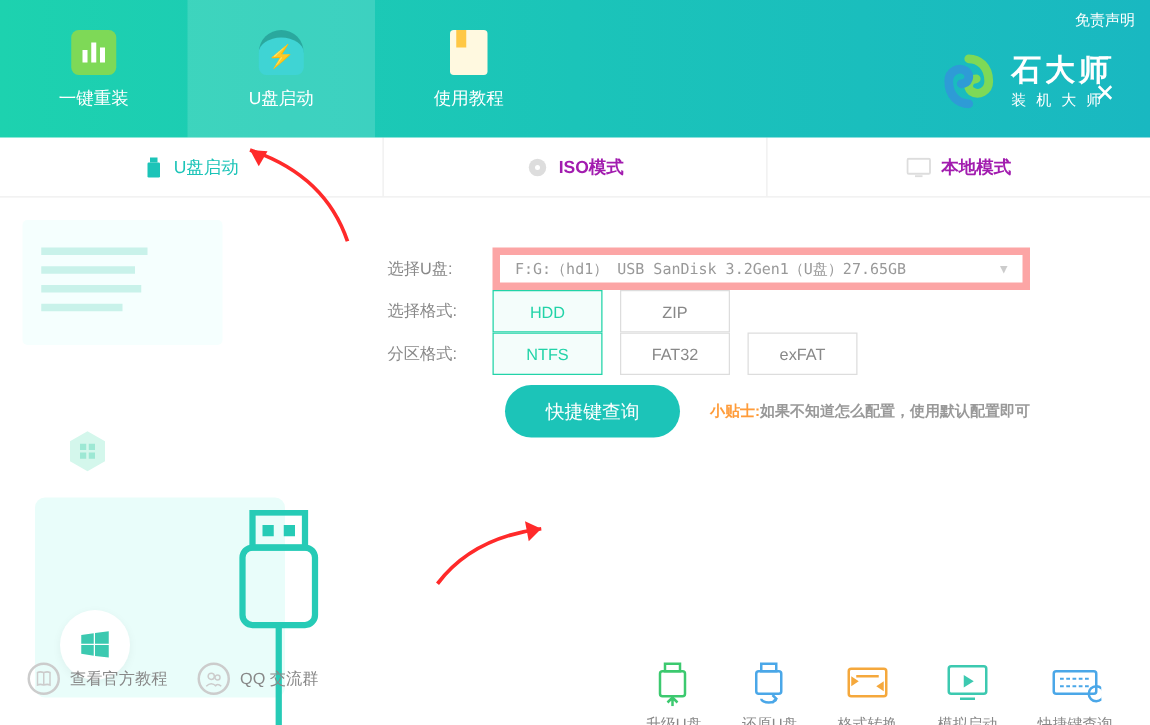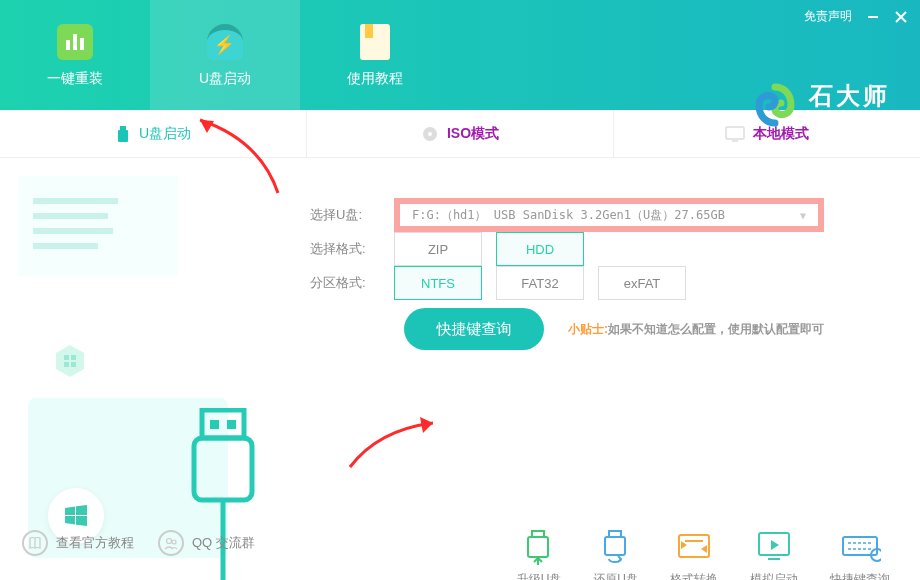--- a/index.html
+++ b/index.html
@@ -9,24 +9,24 @@
 .nav-item { width: 150px; display: flex; flex-direction: column; align-items: center; justify-content: center; gap: 8px; cursor: pointer; color: #fff; font-size: 14px; }
 .nav-item.active { background: rgba(255,255,255,0.15); }
 .nav-icon { width: 40px; height: 40px; display: flex; align-items: center; justify-content: center; }
 .icon-green { width: 36px; height: 36px; background: #7ed957; border-radius: 6px; display: flex; align-items: center; justify-content: center; }
 .icon-bars { display: flex; gap: 3px; align-items: flex-end; }
 .icon-bars span { width: 4px; background: #fff; }
 .icon-usb-boot { width: 36px; height: 36px; background: #3fd4d4; border-radius: 18px 18px 6px 6px; display: flex; align-items: center; justify-content: center; border-top: 6px solid #2aa89e; }
 .icon-tutorial { width: 30px; height: 36px; background: #fff9e0; border-radius: 3px; position: relative; }
 .icon-tutorial::before { content: ''; position: absolute; top: 0; left: 5px; width: 8px; height: 14px; background: #ffc845; }
 
-.top-links { position: absolute; top: 8px; right: 12px; display: flex; align-items: center; gap: 14px; color: #fff; font-size: 12px; }
+.top-links { position: absolute; top: 8px; right: 12px; display: flex; align-items: center; gap: 14px; color: #fff; font-size: 12px; flex-direction: column; }
 .win-btn { width: 14px; height: 14px; cursor: pointer; display: flex; align-items: center; justify-content: center; }
 
-.brand { position: absolute; right: 30px; top: 40px; display: flex; align-items: center; gap: 12px; margin-top: 40px; }
+.brand { position: absolute; right: 30px; top: 40px; display: flex; align-items: center; gap: 12px; }
 .brand-logo { width: 44px; height: 44px; }
 .brand-text { color: #fff; }
 .brand-title { font-size: 24px; font-weight: bold; letter-spacing: 3px; }
 .brand-sub { font-size: 12px; letter-spacing: 8px; }
 
 .tabs { height: 48px; display: flex; border-bottom: 1px solid #eee; }
 .tab { flex: 1; display: flex; align-items: center; justify-content: center; gap: 8px; font-size: 14px; color: #a21caf; cursor: pointer; font-weight: bold; }
 .tab.active { color: #1cc4b8; font-weight: 500; }
 .tab:not(:last-child) { border-right: 1px solid #eee; }
 
@@ -180,22 +180,22 @@
   <div class="right-form">
     <div class="form-row">
       <div class="form-label">选择U盘:</div>
       <div class="select-box">
         <span>F:G:（hd1） USB SanDisk 3.2Gen1（U盘）27.65GB</span>
         <span class="dropdown-arrow">▼</span>
       </div>
     </div>
     <div class="form-row">
       <div class="form-label">选择格式:</div>
+      <div class="opt-btn selected">HDD</div>
       <div class="opt-btn">ZIP</div>
-      <div class="opt-btn selected">HDD</div>
     </div>
     <div class="form-row">
       <div class="form-label">分区格式:</div>
       <div class="opt-btn selected">NTFS</div>
       <div class="opt-btn">FAT32</div>
       <div class="opt-btn">exFAT</div>
     </div>
     <div class="start-row">
       <div style="width:70px"></div>
       <div class="start-btn">快捷键查询</div>

